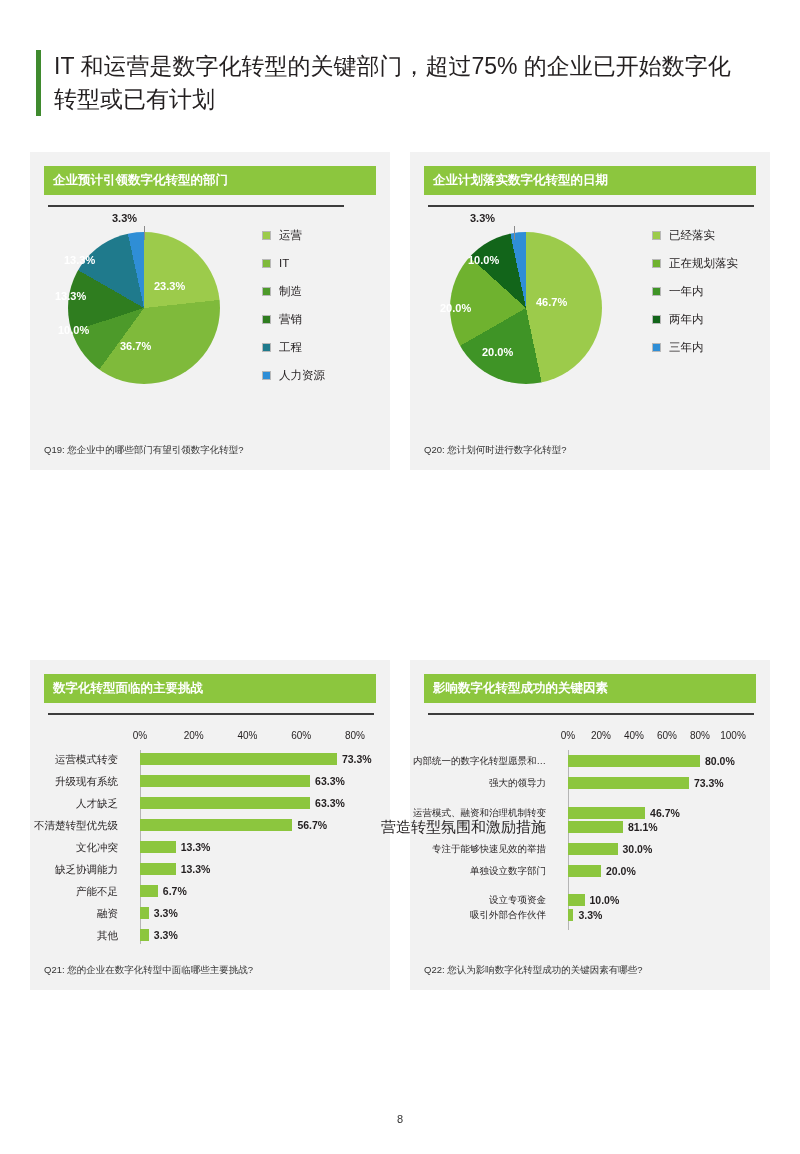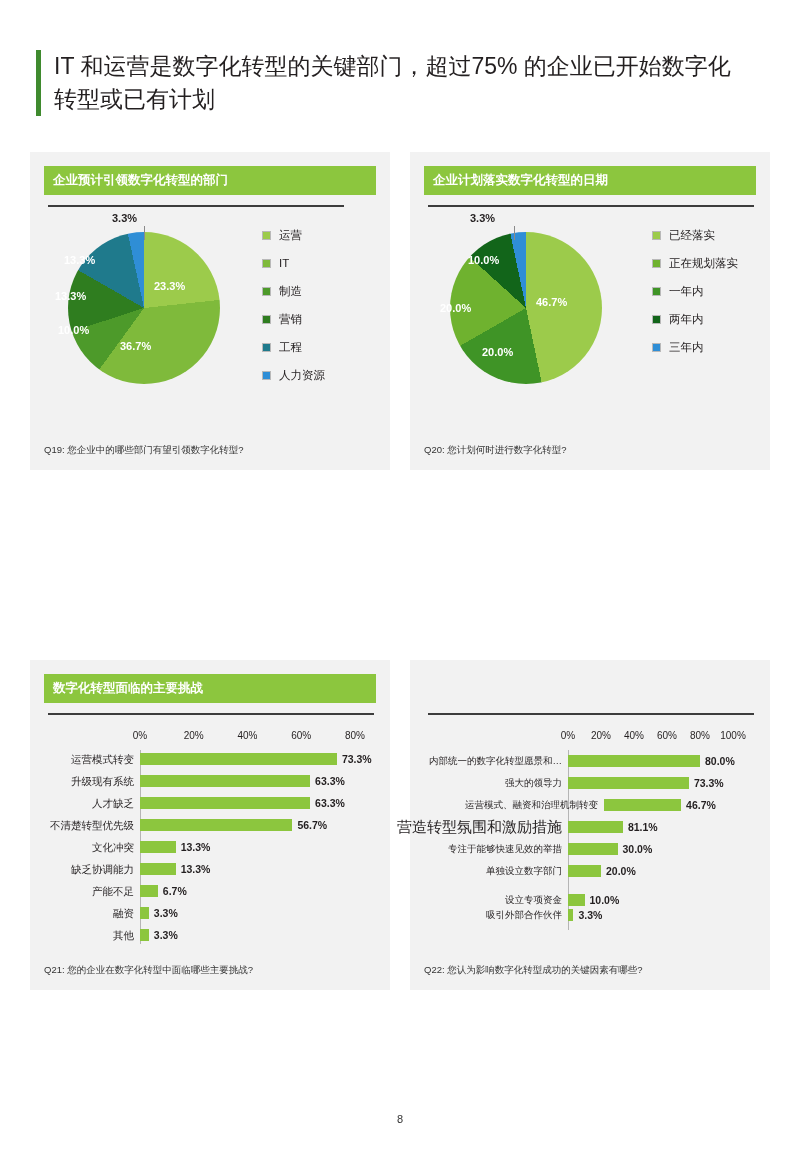--- a/index.html
+++ b/index.html
@@ -146,21 +146,21 @@
     height: 14px;
   }
   .bar-cat {
     position: absolute;
     right: 100%;
     top: 0;
     text-align: right;
     font-size: 10.5px;
     line-height: 14px;
     white-space: nowrap;
-    padding-right: 6px;
+    padding-right: 22px;
     color: #231f20;
   }
   .bar-fill {
     position: absolute;
     left: 0; top: 1px;
     height: 12px;
     background: #8cc63e;
   }
   .bar-val {
     position: absolute;
@@ -360,20 +360,21 @@
         <span class="bar-cat">其他</span>
         <span class="bar-fill" style="width:4.1%;"></span>
         <span class="bar-val" style="left:4.1%;">3.3%</span>
       </div>
     </div>
 
     <div class="panel-footnote">Q21: 您的企业在数字化转型中面临哪些主要挑战?</div>
   </div>
 
   <div class="panel" id="panel-q22">
+    <div class="panel-title">影响数字化转型成功的关键因素</div>
     <div class="panel-rule" style="left:18px; top:53px; width:326px;"></div>
 
     <div class="axis-row" style="left:158px; top:70px; width:165px; height:14px;">
       <span class="axis-tick" style="left:0%;">0%</span>
       <span class="axis-tick" style="left:20%;">20%</span>
       <span class="axis-tick" style="left:40%;">40%</span>
       <span class="axis-tick" style="left:60%;">60%</span>
       <span class="axis-tick" style="left:80%;">80%</span>
       <span class="axis-tick" style="left:100%;">100%</span>
     </div>
@@ -383,21 +384,21 @@
       <div class="bar-row" style="top:0px; width:165px;">
         <span class="bar-cat" style="font-size:9.5px;">内部统一的数字化转型愿景和…</span>
         <span class="bar-fill" style="width:80%;"></span>
         <span class="bar-val" style="left:80%;">80.0%</span>
       </div>
       <div class="bar-row" style="top:22px; width:165px;">
         <span class="bar-cat" style="font-size:9.5px;">强大的领导力</span>
         <span class="bar-fill" style="width:73.3%;"></span>
         <span class="bar-val" style="left:73.3%;">73.3%</span>
       </div>
-      <div class="bar-row" style="top:44px; width:165px;margin-left:36px;">
+      <div class="bar-row" style="top:52px; width:165px;">
         <span class="bar-cat" style="font-size:9.5px;">运营模式、融资和治理机制转变</span>
         <span class="bar-fill" style="width:46.7%;"></span>
         <span class="bar-val" style="left:46.7%;">46.7%</span>
       </div>
       <div class="bar-row" style="top:66px; width:165px;">
         <span class="bar-cat" style="font-size:15px;">营造转型氛围和激励措施</span>
         <span class="bar-fill" style="width:33.3%;"></span>
         <span class="bar-val" style="left:33.3%;">81.1%</span>
       </div>
       <div class="bar-row" style="top:88px; width:165px;">

